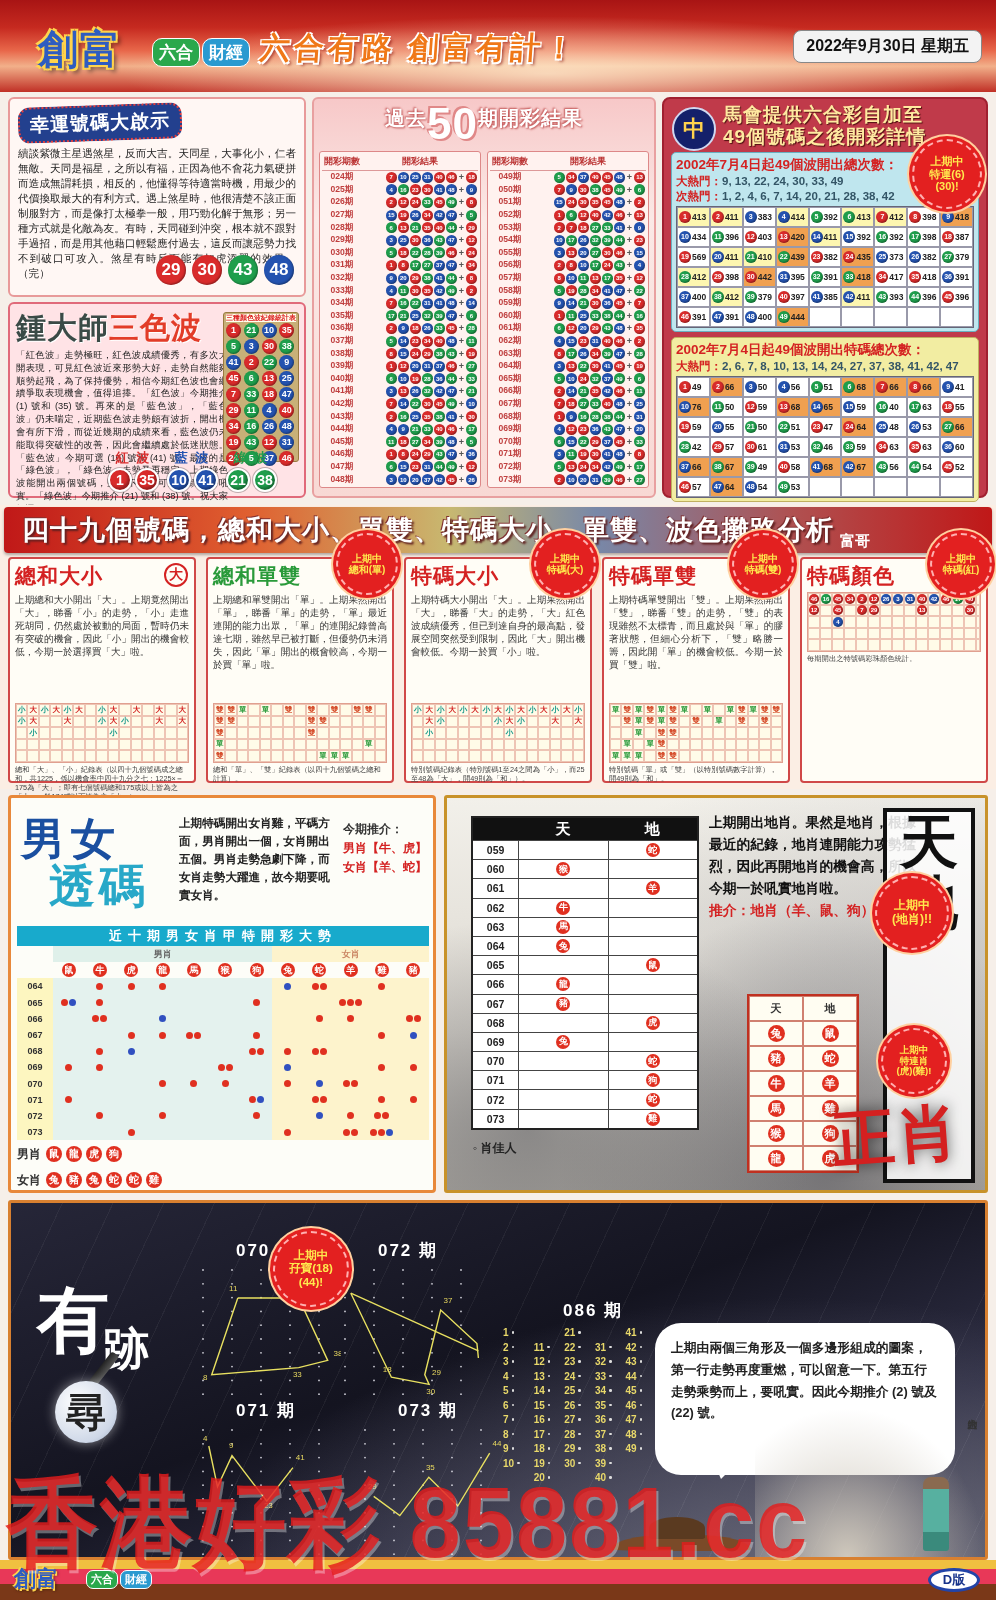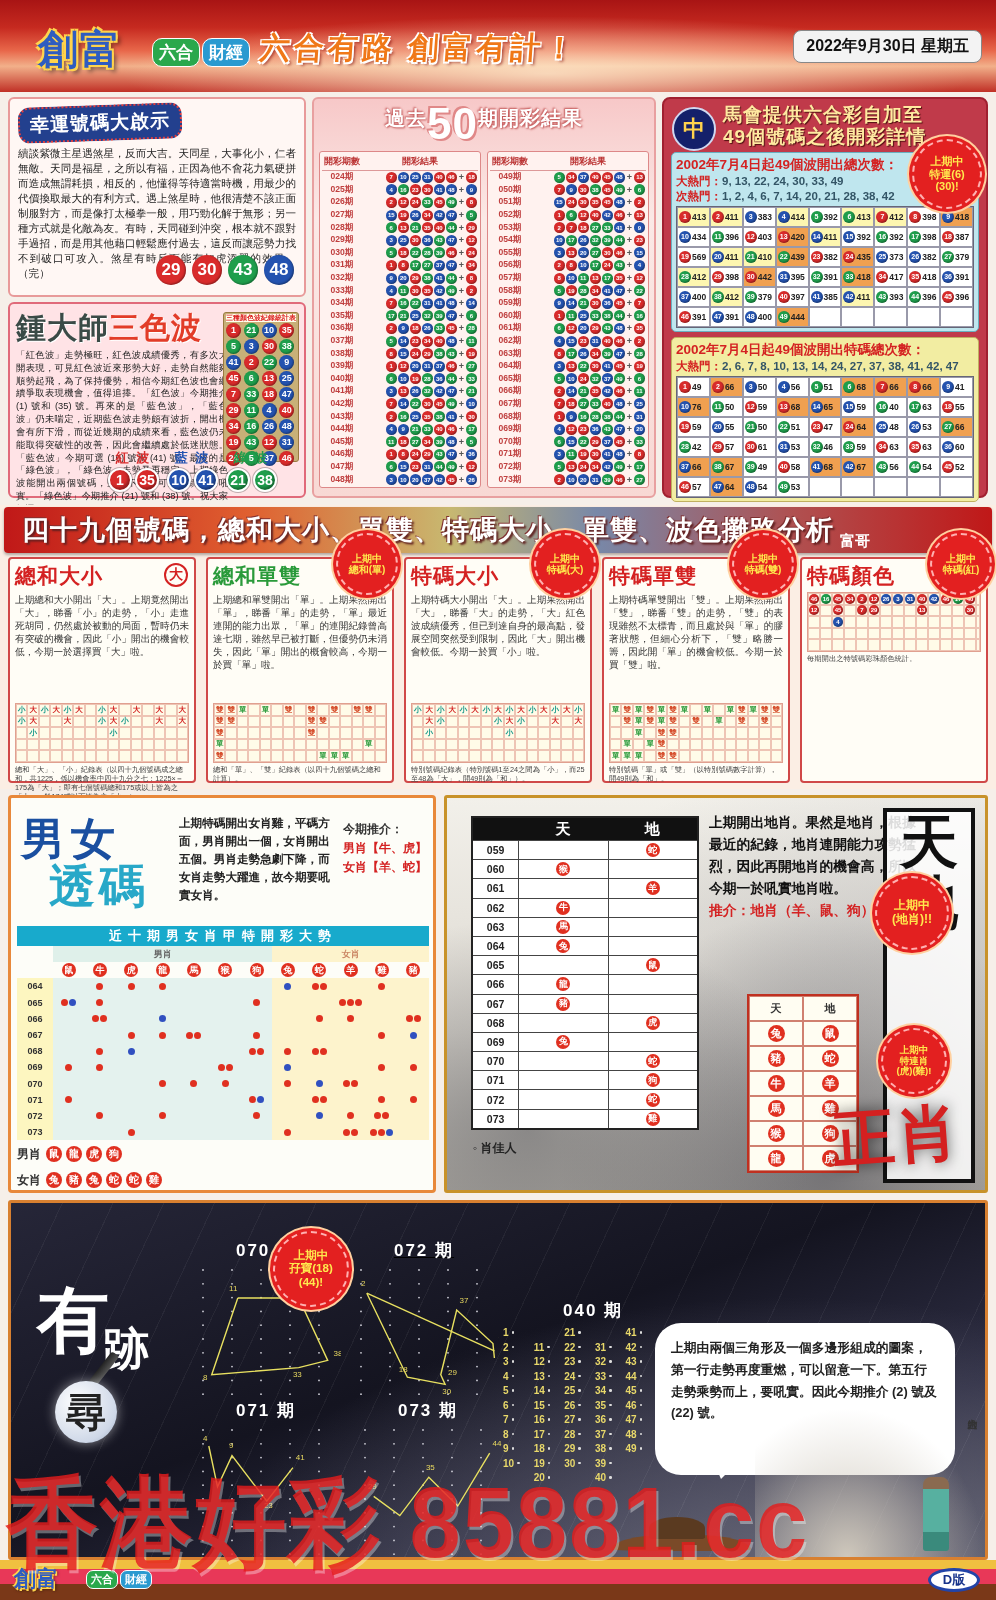--- a/index.html
+++ b/index.html
@@ -2444,21 +2444,21 @@
           <circle cx="128" cy="102.60000000000001" r="0.9" fill="#cfcfd8"></circle>
           <circle cx="128" cy="116.4" r="0.9" fill="#cfcfd8"></circle>
           <circle cx="128" cy="130.2" r="0.9" fill="#cfcfd8"></circle>
           <polyline points="46.8,34 107.69999999999999,34 136.7,96.4 107.69999999999999,103.6 20.7,110.80000000000001 46.8,34" fill="none" stroke="#e8e060" stroke-width="1.4"></polyline>
           <text x="38.1" y="26.799999999999997" font-size="8" fill="#e8d860">11</text>
           <text x="113.5" y="26.799999999999997" font-size="8" fill="#e8d860">21</text>
           <text x="142.5" y="91.6" font-size="8" fill="#e8d860">38</text>
           <text x="101.9" y="113.19999999999999" font-size="8" fill="#e8d860">33</text>
           <text x="12" y="115.60000000000001" font-size="8" fill="#e8d860">8</text>
         </svg></div>
-      <div class="chart" data-name="trend-chart" style="left: 338px; top: 36px; width: 150px; text-decoration: underline;"><div class="clabel" data-name="chart-period-label">072 期</div><svg viewBox="0 0 150 140" width="150" height="140" data-name="chart-canvas">
+      <div class="chart" data-name="trend-chart" style="left: 322px; top: 36px; width: 150px;"><div class="clabel" data-name="chart-period-label">072 期</div><svg viewBox="0 0 150 140" width="150" height="140" data-name="chart-canvas">
           <circle cx="12" cy="6" r="0.9" fill="#cfcfd8"></circle>
           <circle cx="12" cy="19.8" r="0.9" fill="#cfcfd8"></circle>
           <circle cx="12" cy="33.6" r="0.9" fill="#cfcfd8"></circle>
           <circle cx="12" cy="47.400000000000006" r="0.9" fill="#cfcfd8"></circle>
           <circle cx="12" cy="61.2" r="0.9" fill="#cfcfd8"></circle>
           <circle cx="12" cy="75" r="0.9" fill="#cfcfd8"></circle>
           <circle cx="12" cy="88.80000000000001" r="0.9" fill="#cfcfd8"></circle>
           <circle cx="12" cy="102.60000000000001" r="0.9" fill="#cfcfd8"></circle>
           <circle cx="12" cy="116.4" r="0.9" fill="#cfcfd8"></circle>
           <circle cx="12" cy="130.2" r="0.9" fill="#cfcfd8"></circle>
@@ -2620,21 +2620,21 @@
           <circle cx="128" cy="102.60000000000001" r="0.9" fill="#cfcfd8"></circle>
           <circle cx="128" cy="116.4" r="0.9" fill="#cfcfd8"></circle>
           <circle cx="128" cy="130.2" r="0.9" fill="#cfcfd8"></circle>
           <polyline points="20.7,72.4 46.8,91.6 75.80000000000001,53.2 104.80000000000001,82 136.7,29.200000000000003" fill="none" stroke="#e8e060" stroke-width="1.4"></polyline>
           <text x="14.9" y="65.19999999999999" font-size="8" fill="#e8d860">29</text>
           <text x="72.9" y="46" font-size="8" fill="#e8d860">35</text>
           <text x="139.60000000000002" y="22" font-size="8" fill="#e8d860">44</text>
         </svg></div>
     </div>
   <div class="grid074" data-name="next-draw-grid">
-    <div class="glabel" data-name="next-draw-label">040 期</div>
+    <div class="glabel" data-name="next-draw-label">086 期</div>
     <div class="g74cols" id="g74">
         <div class="g74col" data-name="number-column">
           <div class="num" data-name="grid-number">
             <span>1 </span>
             <i></i>
           </div>
           <div class="num" data-name="grid-number">
             <span>2 </span>
             <i></i>
           </div>

